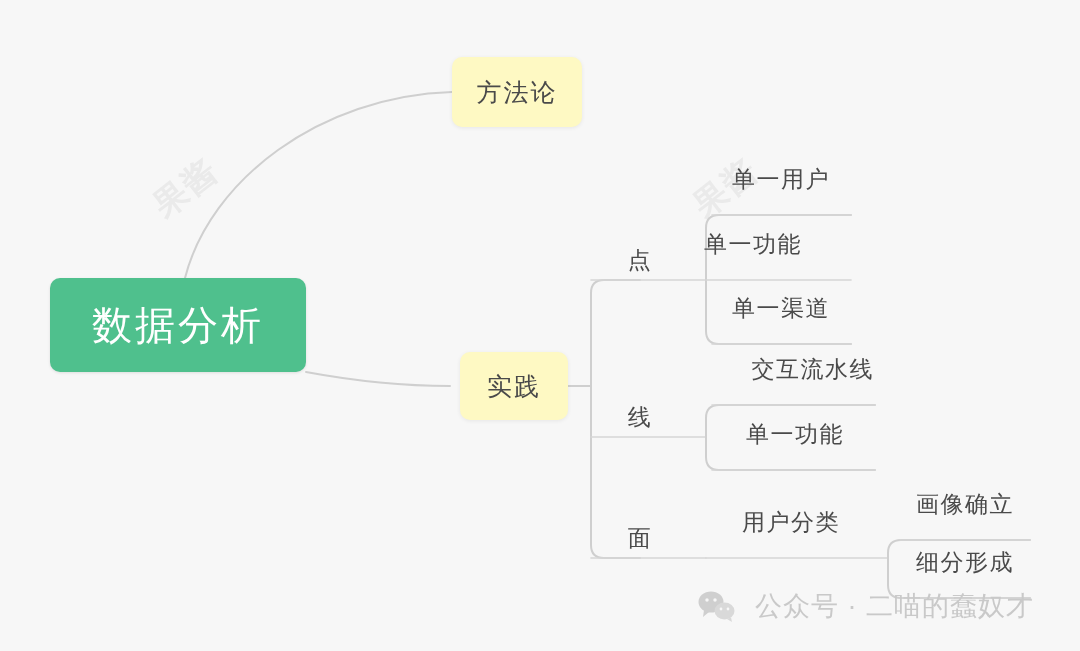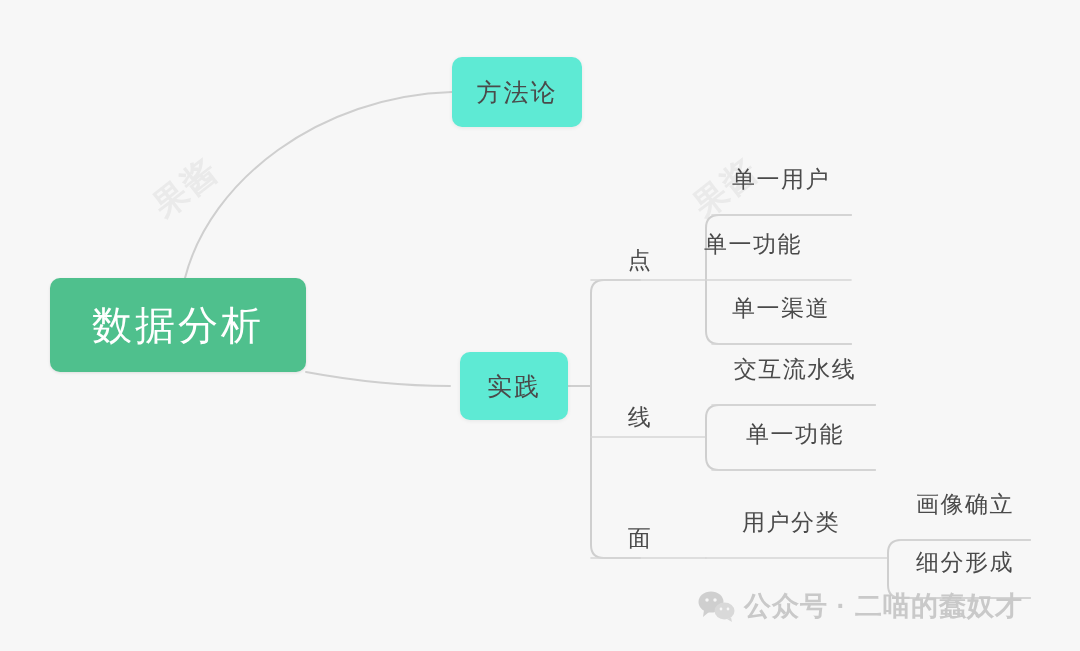--- a/index.html
+++ b/index.html
@@ -61,21 +61,21 @@
   .node-root {
     background: #4fc08d;
     color: #ffffff;
     border-radius: 10px;
     font-size: 40px;
     letter-spacing: 3px;
     box-shadow: 0 1px 3px rgba(0,0,0,.10);
   }
 
   .node-branch {
-    background: #5eead4;
+    background: #fef9c3;
     color: #4a4a4a;
     border-radius: 10px;
     font-size: 25px;
     letter-spacing: 2px;
     box-shadow: 0 1px 4px rgba(0,0,0,.07);
   }
 
   
   .node-leaf {
     color: #4a4a4a;
@@ -94,26 +94,25 @@
     padding-bottom: 4px;
   }
 
   
   #footer-watermark {
     position: absolute;
     left: 698px;
     top: 588px;
     display: flex;
     align-items: center;
-    gap: 8px;
+    gap: 19px;
     color: #c9c9c9;
     font-size: 27px;
     letter-spacing: 1px;
     user-select: none;
-    font-weight: bold;
   }
   #footer-watermark .wechat-icon { display: block; }
 </style>
 </head>
 <body>
 
 <div id="canvas">
 
   <div class="bg-watermark" style="left:150px; top:165px;">果酱</div>
   <div class="bg-watermark" style="left:690px; top:165px;">果酱</div>
@@ -183,21 +182,21 @@
   </div>
 
   <div class="node node-leaf" style="left:688px; top:238px; width:130px; height:42px;">
     <span>单一功能</span>
   </div>
 
   <div class="node node-leaf" style="left:716px; top:302px; width:130px; height:42px;">
     <span>单一渠道</span>
   </div>
 
-  <div class="node node-leaf" style="left:716px; top:363px; width:158px; height:42px;">
+  <div class="node node-leaf" style="left:716px; top:363px; width:158px; height:42px;justify-content:flex-end;">
     <span>交互流水线</span>
   </div>
 
   <div class="node node-leaf" style="left:716px; top:428px; width:158px; height:42px;">
     <span>单一功能</span>
   </div>
 
   <div class="node node-leaf" style="left:726px; top:516px; width:130px; height:42px;">
     <span>用户分类</span>
   </div>

